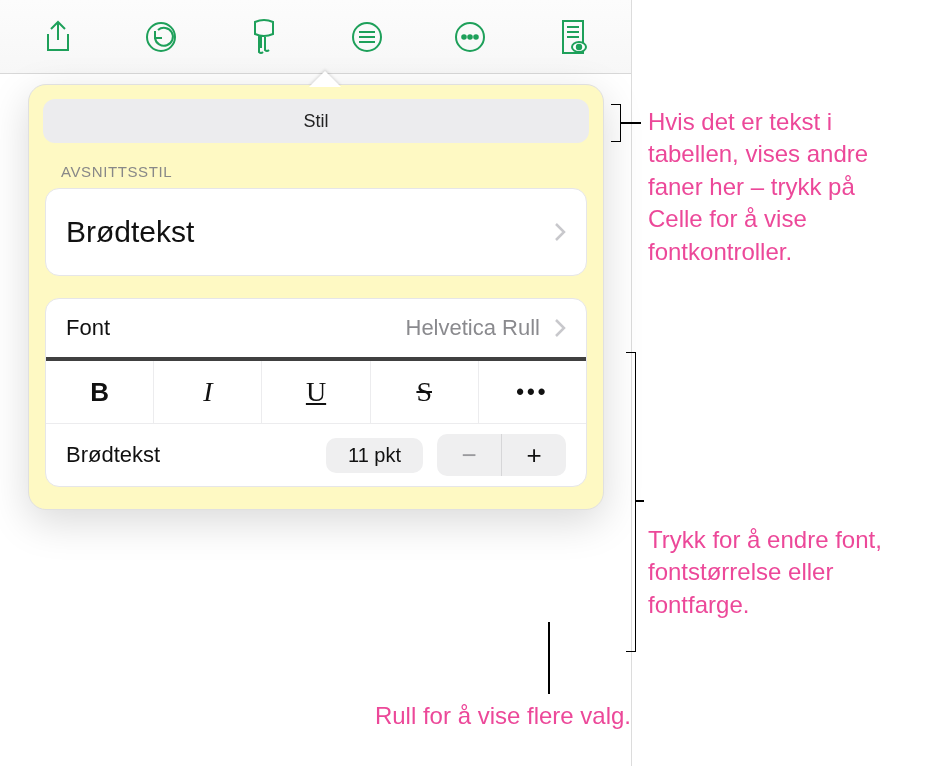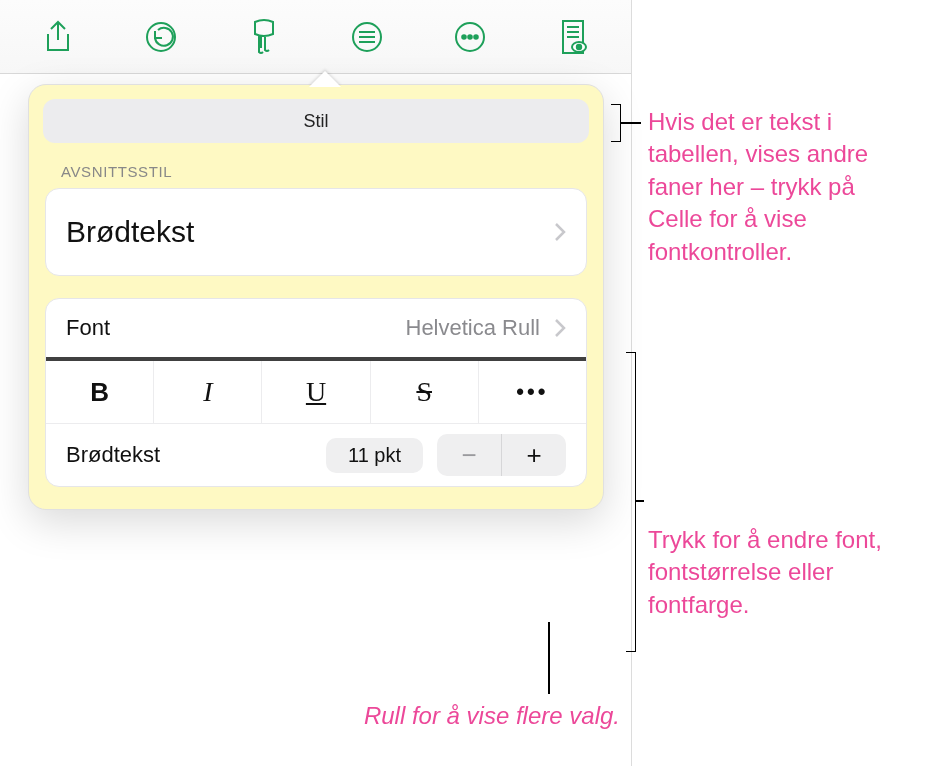--- a/index.html
+++ b/index.html
@@ -160,21 +160,21 @@
       border-radius: 12px;
     }
     .callout {
       position: absolute;
       font-size: 24px;
       line-height: 1.35;
       color: #ec4899;
     }
     .callout-1 { left: 648px; top: 106px; width: 260px; }
     .callout-2 { left: 648px; top: 484px; width: 260px; margin-top: 40px; }
-    .callout-3 { left: 360px; top: 700px; width: 260px; text-align: right; font-style: italic; }
+    .callout-3 { left: 373px; top: 700px; width: 260px; text-align: center; }
     .lead-line { position: absolute; background: #000; }
     
     .bracket {
       position: absolute;
       border-right: 1.5px solid #000;
     }
     .b1 { left: 611px; top: 104px; width: 10px; height: 38px; border-top:1.5px solid #000; border-bottom:1.5px solid #000;}
     .b1-line { left: 621px; top: 122px; width: 20px; height: 1.5px;}
     .b2 { left: 626px; top: 352px; width: 10px; height: 300px; border-top:1.5px solid #000; border-bottom:1.5px solid #000;}
     .b2-line { left: 636px; top: 500px; width: 8px; height: 1.5px;}

